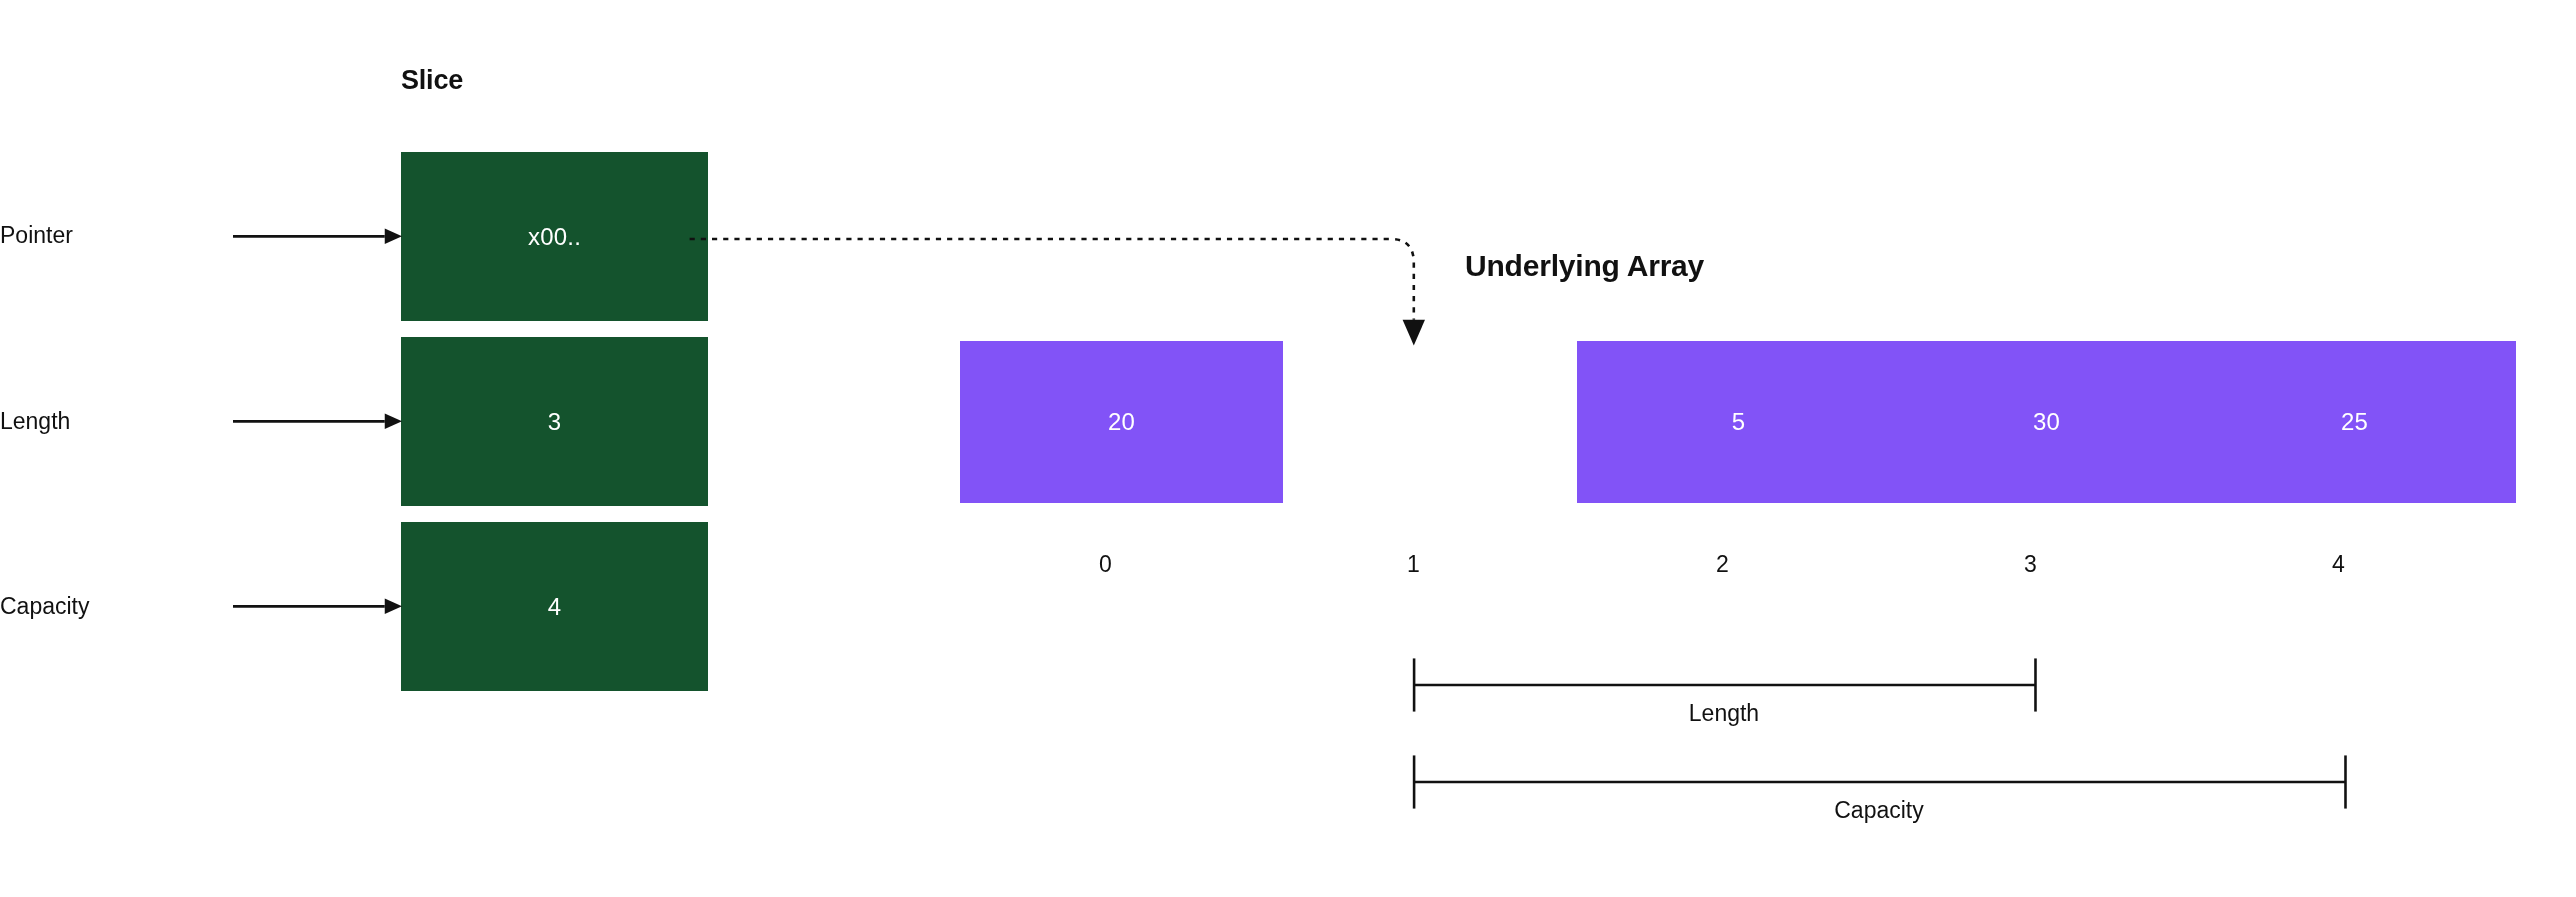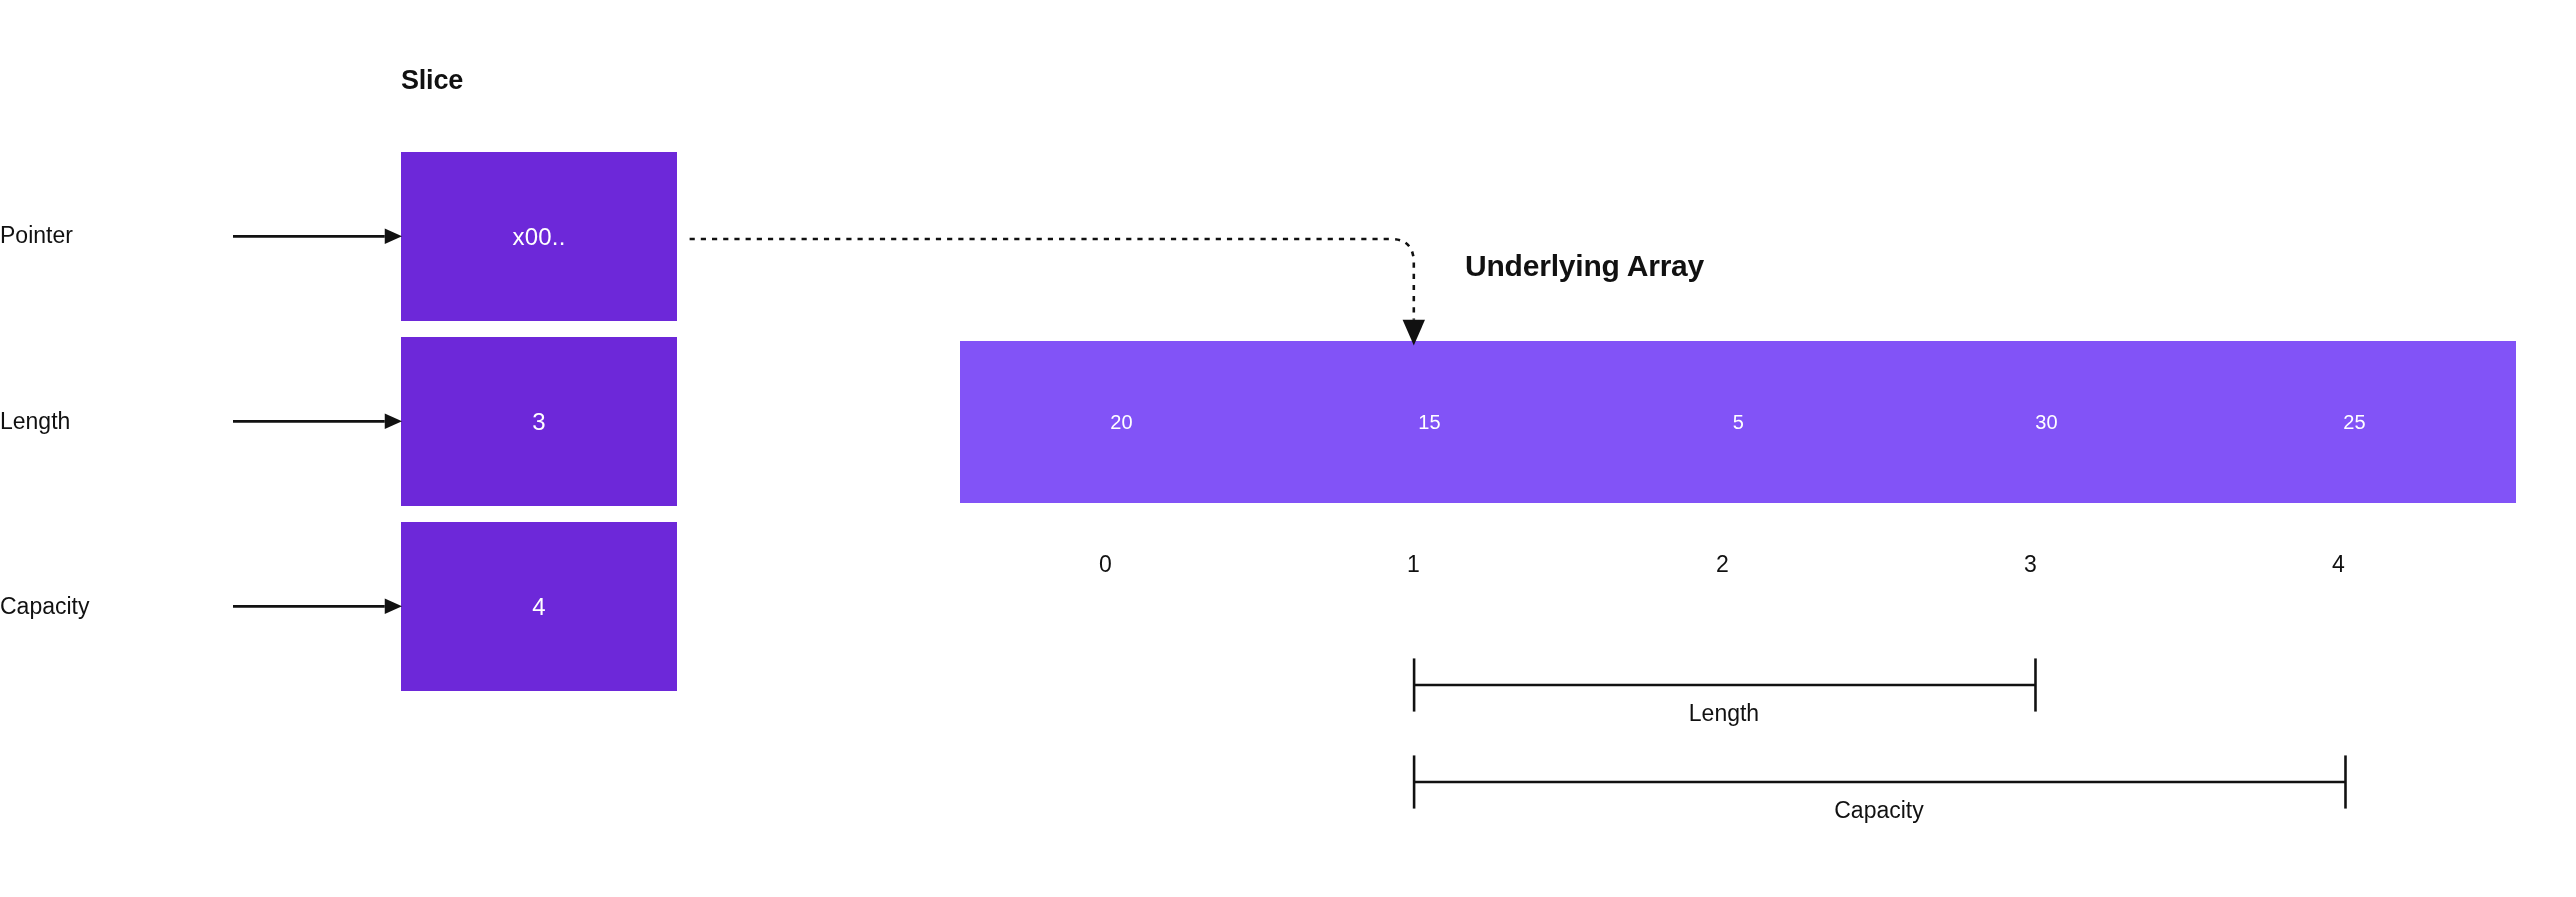--- a/index.html
+++ b/index.html
@@ -37,22 +37,22 @@
     left: 1465px;
     width: 517px;
     top: 249px;
     font-size: 30px;
   }
 
   
   .slice-box {
     position: absolute;
     left: 401px;
-    width: 276px;
-    background: #6d28d9;
+    width: 307px;
+    background: #14532d;
     color: #ffffff;
     font-size: 24px;
     display: flex;
     align-items: center;
     justify-content: center;
     letter-spacing: 0.2px;
     text-align: right;
   }
   #slice-box-pointer  { top: 152px; height: 169px; }
   #slice-box-length   { top: 337px; height: 169px; }
@@ -82,21 +82,21 @@
   #arrow-capacity { top: 596px; }
 
   
   .cell {
     position: absolute;
     top: 341px;
     width: 323px;
     height: 162px;
     background: #8253F7;
     color: #ffffff;
-    font-size: 20px;
+    font-size: 24px;
     display: flex;
     align-items: center;
     justify-content: center;
     letter-spacing: 0.2px;
   }
   .index-label {
     position: absolute;
     top: 551px;
     width: 291px;
     text-align: center;
@@ -156,21 +156,20 @@
 
   <div class="field-label" id="label-capacity">Capacity</div>
   <svg class="field-arrow" id="arrow-capacity" viewBox="0 0 196 24" preserveAspectRatio="none">
     <line x1="0" y1="12" x2="176" y2="12" stroke="#111111" stroke-width="3"></line>
     <polygon points="176,3 196,12 176,21" fill="#111111"></polygon>
   </svg>
 
   <div class="title" id="array-title">Underlying Array</div>
 
   <div class="cell" style="left:960px;">20</div>
-  <div class="cell" style="left:1268px;">15</div>
   <div class="cell" style="left:1577px;">5</div>
   <div class="cell" style="left:1885px;">30</div>
   <div class="cell" style="left:2193px;">25</div>
 
   <div class="index-label" style="left:960px;">0</div>
   <div class="index-label" style="left:1268px;">1</div>
   <div class="index-label" style="left:1577px;">2</div>
   <div class="index-label" style="left:1885px;">3</div>
   <div class="index-label" style="left:2193px;">4</div>
 

